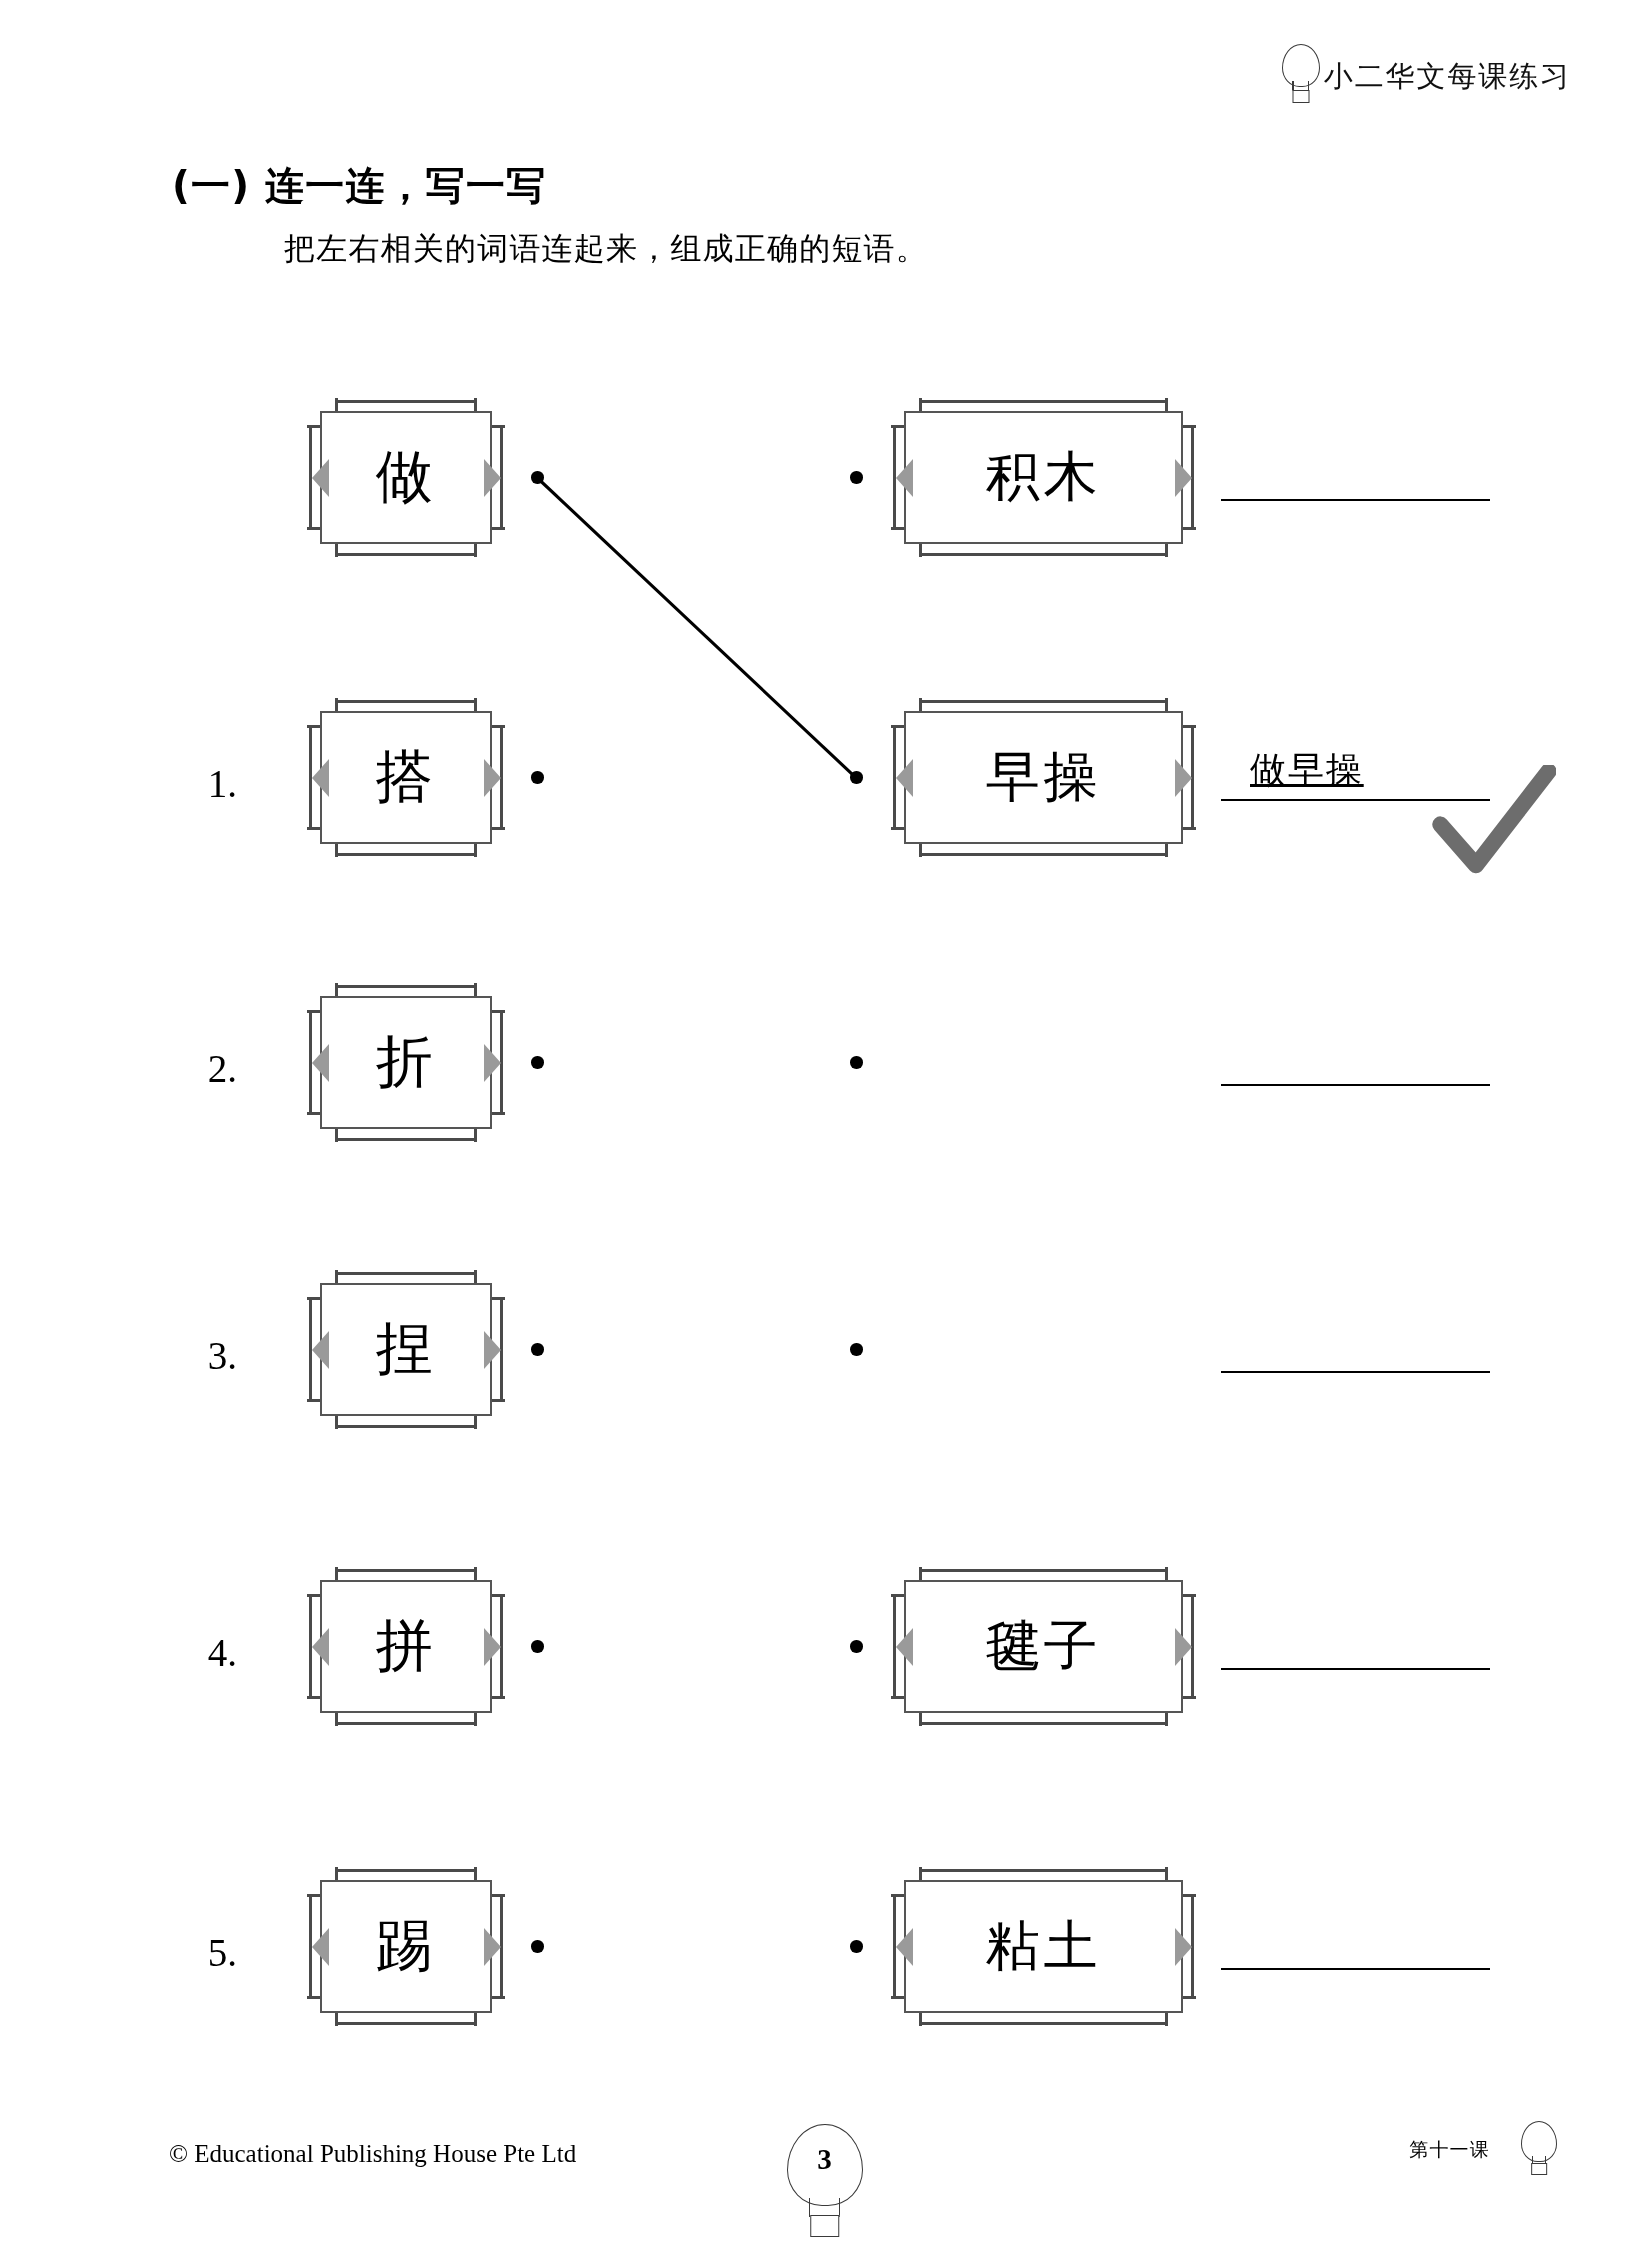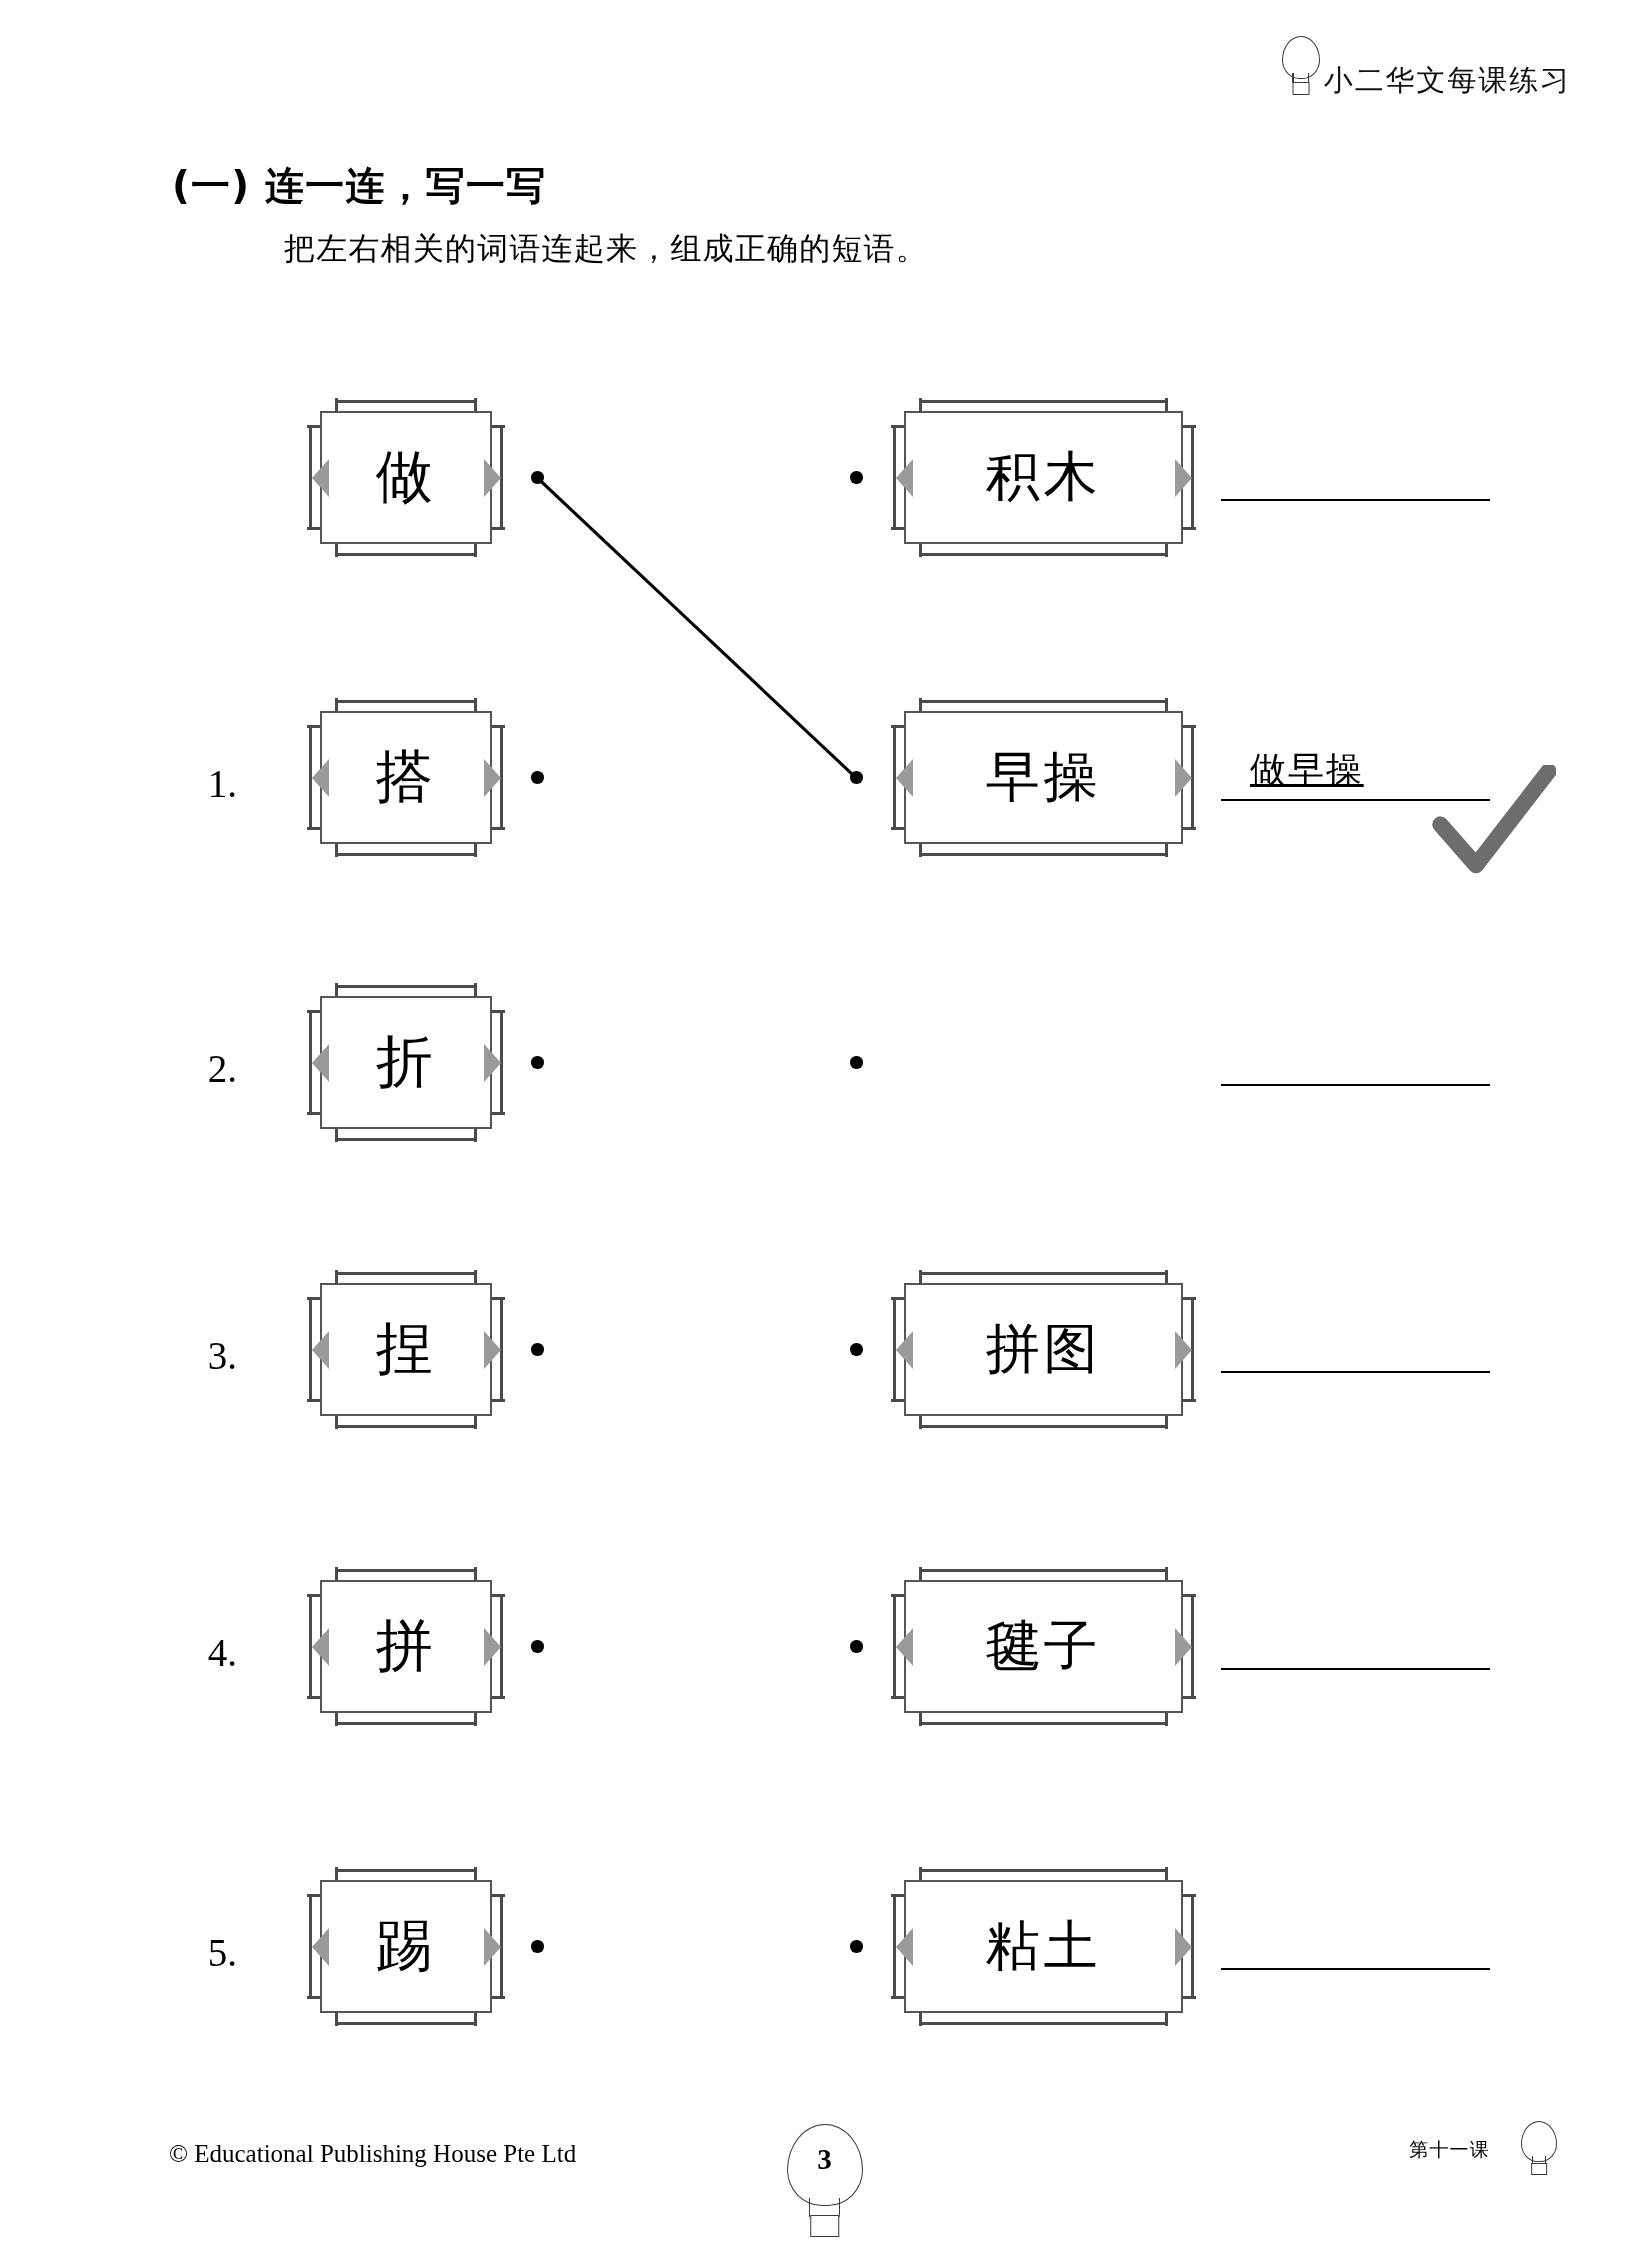--- a/index.html
+++ b/index.html
@@ -12,24 +12,24 @@
     height: 2250px;
     position: relative;
     font-family: "Liberation Serif", serif;
     color: #000;
     overflow: hidden;
   }
 
   
   .header {
     position: absolute;
-    top: 36px;
+    top: 44px;
     right: 75px;
     display: flex;
-    align-items: flex-end;
+    align-items: center;
     gap: 1px;
   }
   .header-balloon {
     position: relative;
     width: 44px;
     height: 65px;
   }
   .header-title {
     font-family: "DejaVu Sans", sans-serif;
     font-size: 29px;
@@ -393,31 +393,20 @@
       <div class="notch n3"></div>
       <div class="notch n4"></div>
     <div class="inner"></div>
     <div class="arrow-l"></div>
     <div class="arrow-r"></div>
     <div class="word">捏</div>
   </div>
   <div class="dot" style="left:531px; top:84px;"></div>
 
   <div class="dot" style="left:850px; top:84px;"></div>
-  <div class="plaque wide" style="left:893px; top:12.5px;">
-    <div class="outer"></div>
-    <div class="notch n1"></div>
-      <div class="notch n2"></div>
-      <div class="notch n3"></div>
-      <div class="notch n4"></div>
-    <div class="inner"></div>
-    <div class="arrow-l"></div>
-    <div class="arrow-r"></div>
-    <div class="word">拼图</div>
-  </div>
   <div class="answer-line" style="left:1221px; top:112px;"></div>
   <div class="answer-text" style="left:1234px; top:62px;"></div>
 </div>
 
 <div class="row" style="top:1556px;">
   <div class="row-number">4.</div>
 
   <div class="plaque" style="left:309px; top:12.5px;">
     <div class="outer"></div>
     <div class="notch n1"></div>

